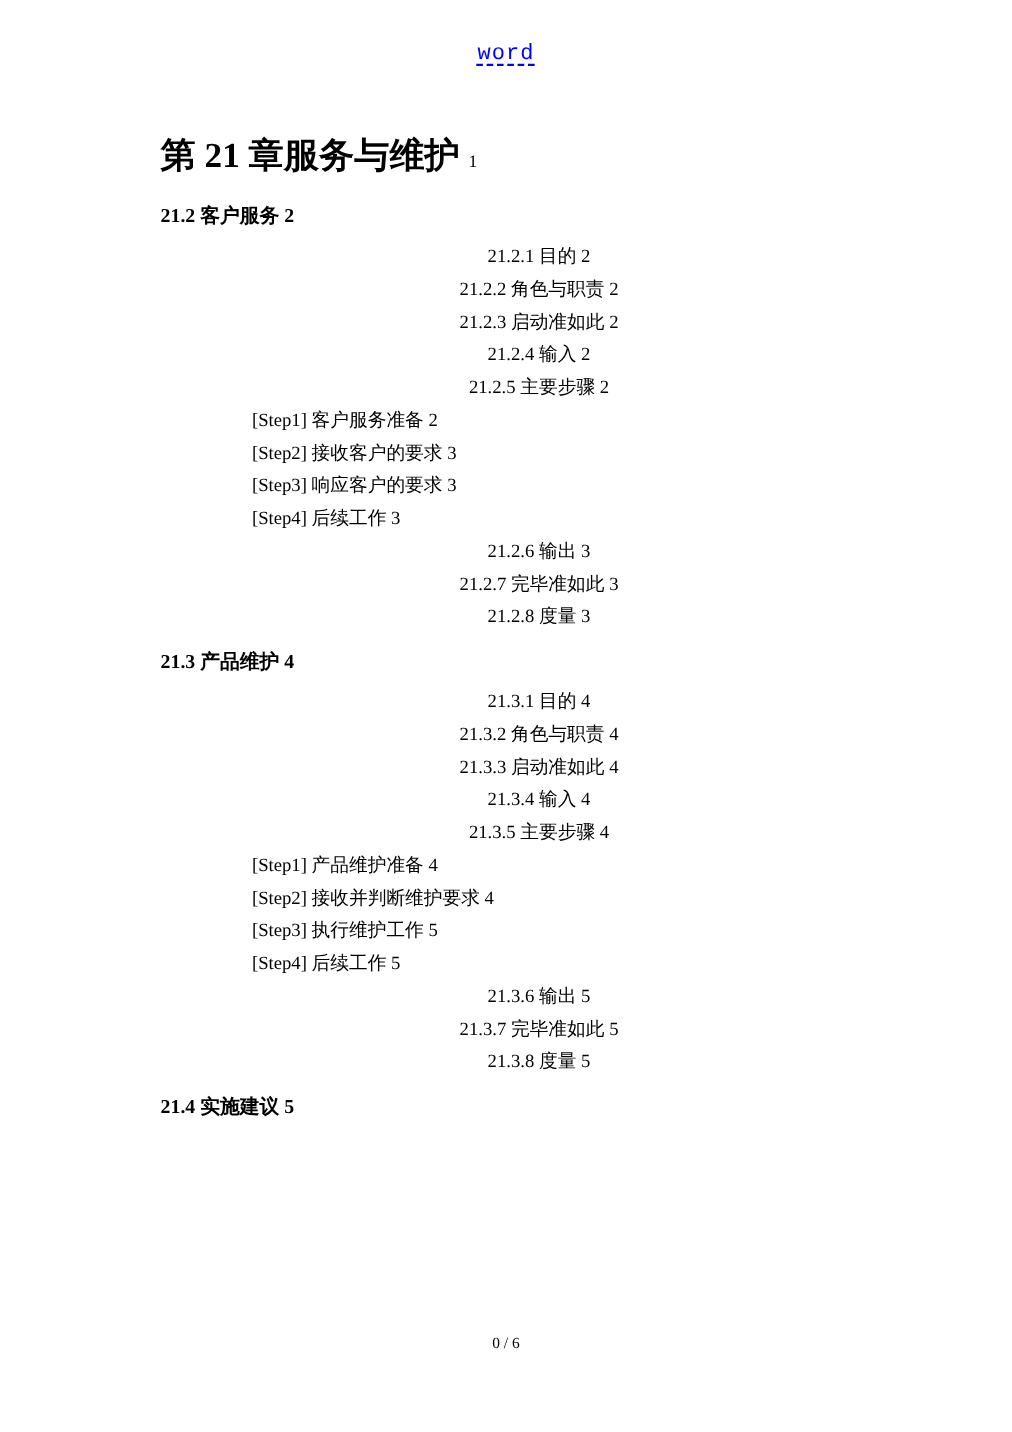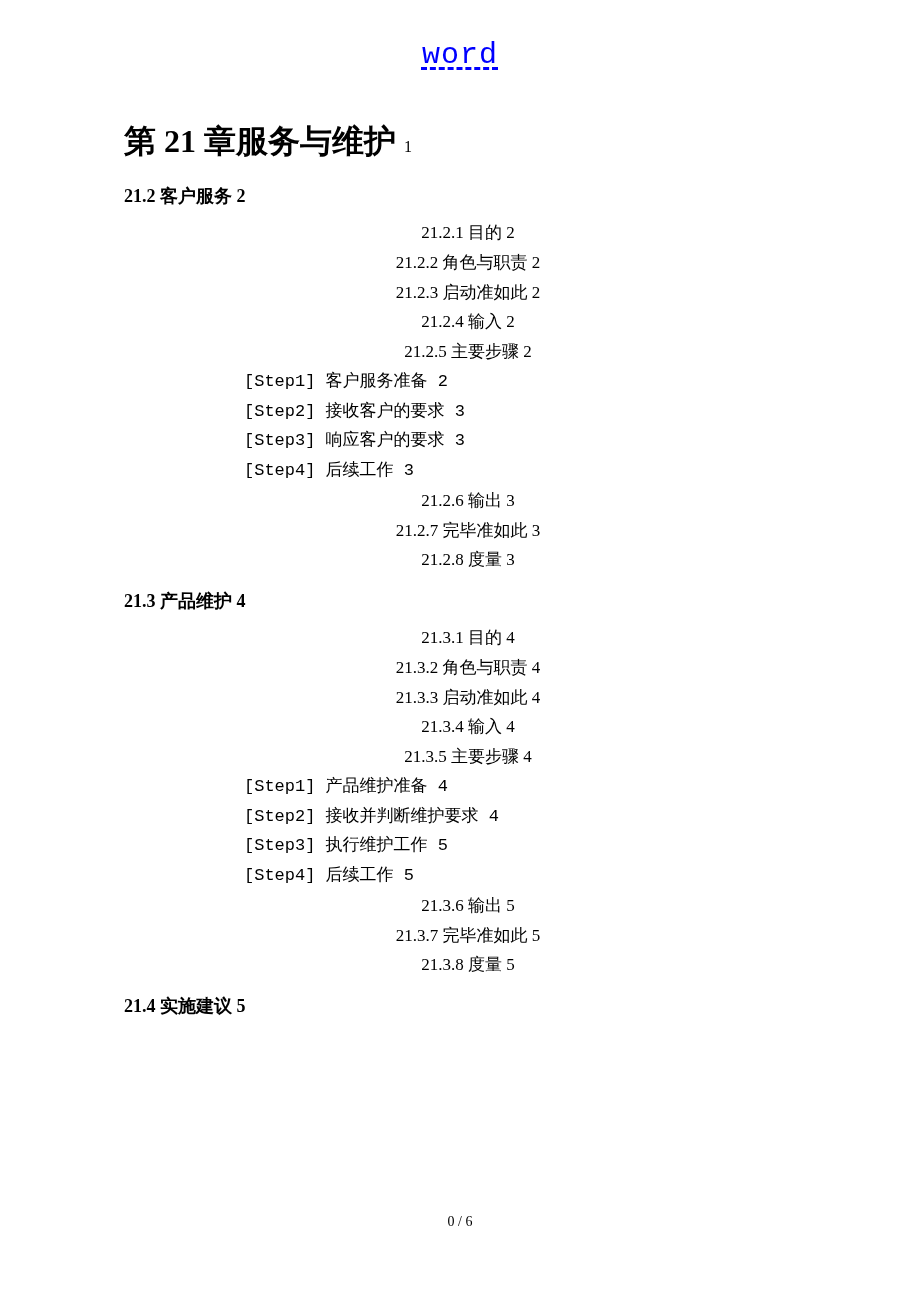--- a/index.html
+++ b/index.html
@@ -15,31 +15,31 @@
       position: relative;
       color: #000;
     }
     .header-link {
       position: absolute;
       top: 38px;
       left: 0;
       width: 100%;
       text-align: center;
       font-family: "Courier New", monospace;
-      font-size: 30px;
+      font-size: 20px;
       color: #0000ff;
       text-decoration: underline;
       letter-spacing: 1px;
       text-decoration-style: dashed;
       text-underline-offset: 4px;
     }
     .content {
       position: absolute;
       top: 120px;
-      left: 124px;
+      left: 146px;
       width: 660px;
     }
     .chapter-title {
       font-size: 32px;
       font-weight: bold;
       font-family: "SimSun", serif;
       margin-bottom: 20px;
     }
     .chapter-title .page-ref {
       font-size: 16px;
@@ -56,22 +56,22 @@
     .toc-entry {
       font-size: 17px;
       line-height: 1.75;
       font-family: "SimSun", "Times New Roman", serif;
       margin-left: 28px;
       text-align: center;
     }
     .toc-step {
       font-size: 17px;
       line-height: 1.75;
-      font-family: Liberation Mono, monospace;
-      margin-left: 120px;
+      font-family: Liberation Serif, serif;
+      margin-left: 83px;
     }
     .page-number {
       position: absolute;
       bottom: 72px;
       left: 0;
       width: 100%;
       text-align: center;
       font-size: 14px;
       font-family: "Times New Roman", serif;
     }

